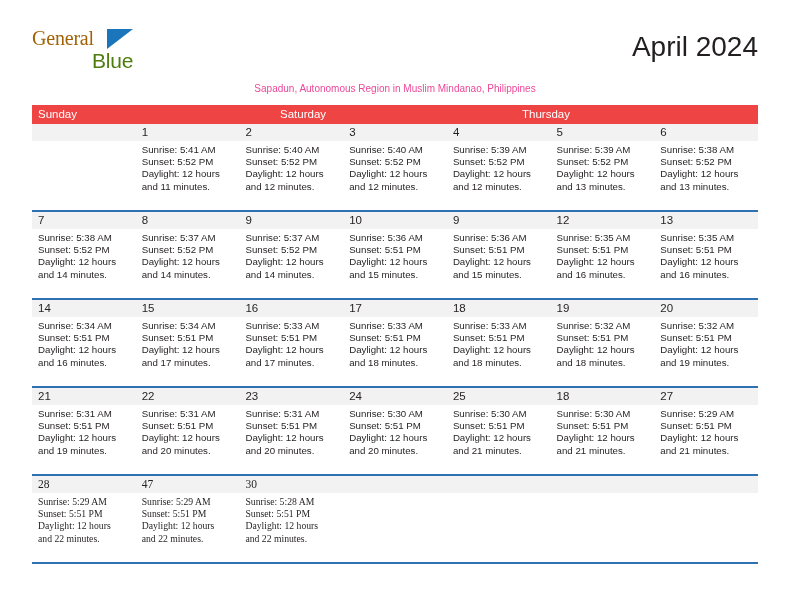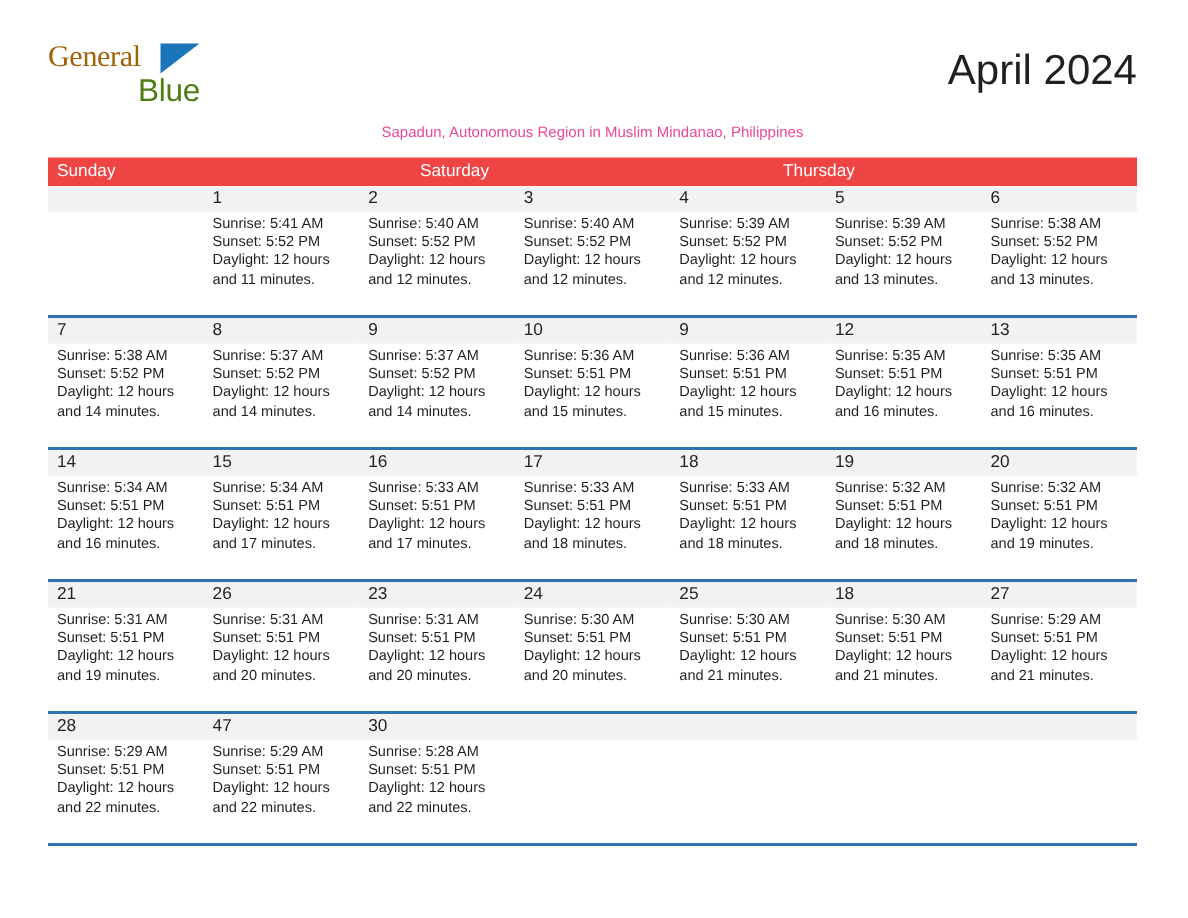--- a/index.html
+++ b/index.html
@@ -117,20 +117,21 @@
     overflow: hidden;
   }
 
   .week-row {
     display: flex;
     width: 100%;
     border-bottom: 2px solid #3071b4;
   }
   .week-row:last-child {
     border-bottom: 2px solid #3071b4;
+    font-family: Liberation Serif, serif;
   }
 
   .day-cell {
     flex: 1 1 0;
     min-width: 0;
     box-sizing: border-box;
     padding: 0;
     background: #ffffff;
   }
 
@@ -384,21 +385,21 @@
           <div class="day-cell">
             <div class="day-number">21</div>
             <div class="day-body">
               <div class="day-line">Sunrise: 5:31 AM</div>
               <div class="day-line">Sunset: 5:51 PM</div>
               <div class="day-line">Daylight: 12 hours</div>
               <div class="day-line">and 19 minutes.</div>
             </div>
           </div>
           <div class="day-cell">
-            <div class="day-number">26</div>
+            <div class="day-number">22</div>
             <div class="day-body">
               <div class="day-line">Sunrise: 5:31 AM</div>
               <div class="day-line">Sunset: 5:51 PM</div>
               <div class="day-line">Daylight: 12 hours</div>
               <div class="day-line">and 20 minutes.</div>
             </div>
           </div>
           <div class="day-cell">
             <div class="day-number">23</div>
             <div class="day-body">

